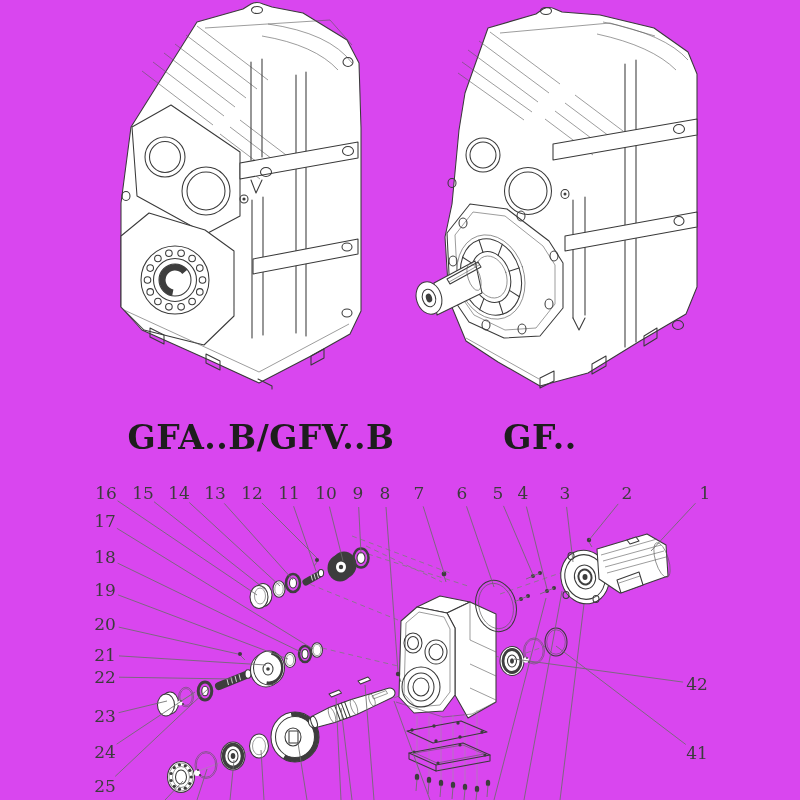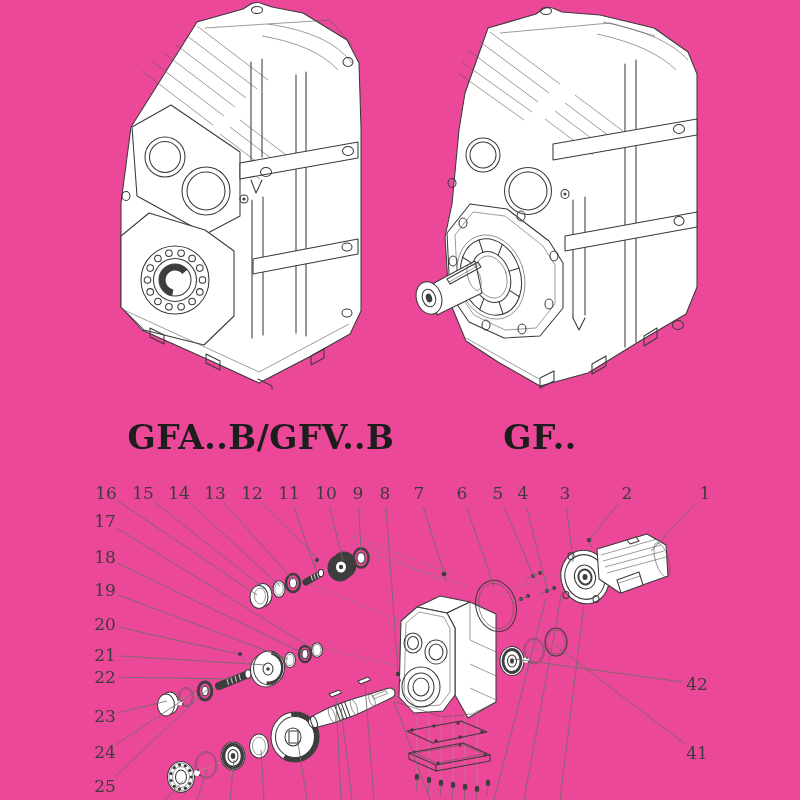--- a/index.html
+++ b/index.html
@@ -1,16 +1,16 @@
 <!DOCTYPE html>
 <html><head>
 <meta charset="utf-8">
 <style>
   html,body{margin:0;padding:0;background:#fbfbfb;width:800px;height:800px;overflow:hidden}
-  .stage{position:relative;width:800px;height:800px;background:#ec4899}
+  .stage{position:relative;width:800px;height:800px;background:#d946ef}
   svg{display:block}
   .ln{stroke:#3a3a3a;stroke-width:1.05;fill:none;stroke-linejoin:round;stroke-linecap:round}
   .fw{fill:#ffffff}
   .thin{stroke:#5a5a5a;stroke-width:.6;fill:none}
   .lt{stroke:#9a9a9a;stroke-width:.55;fill:none}
   .dkf{fill:#3d3d3d;stroke:none}
   .br{stroke:#3f3f3f;fill:none}
   .leader{stroke:#6d6d6d;stroke-width:.85;fill:none}
   .dash{stroke:#7c7c7c;stroke-width:.8;fill:none;stroke-dasharray:5 4}
   .wt{stroke:#ffffff;stroke-width:.8;fill:none}

